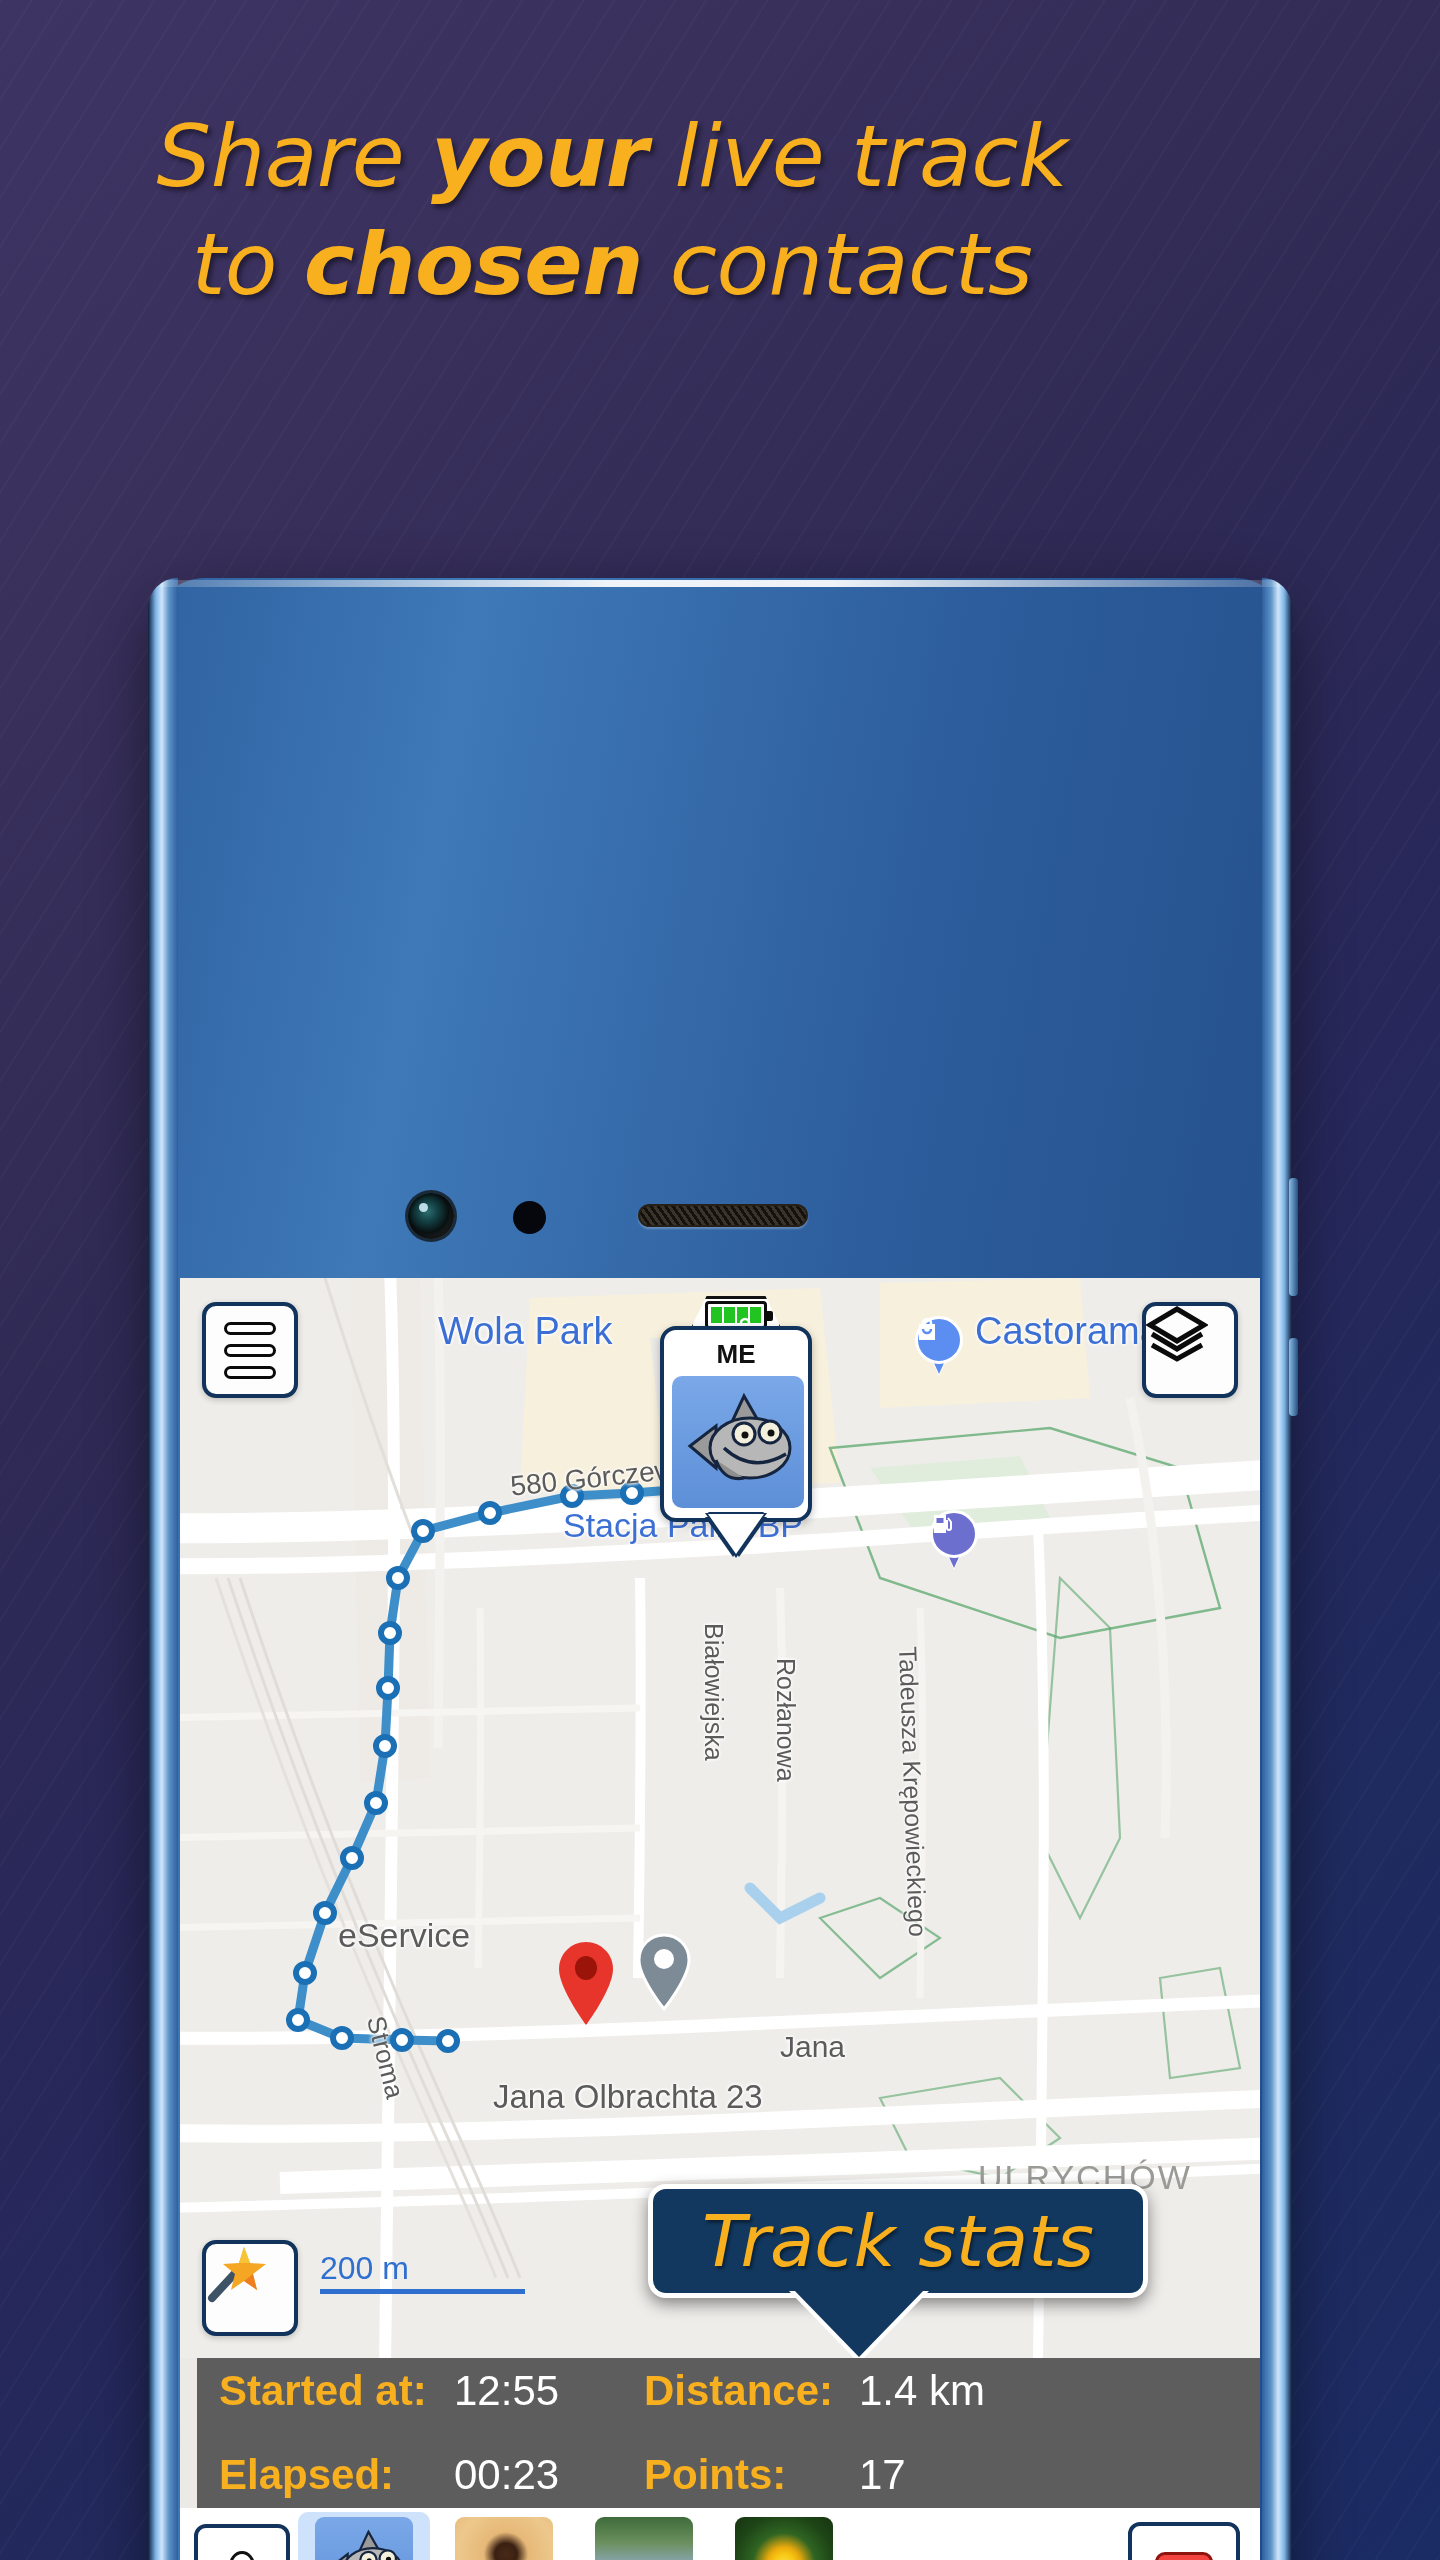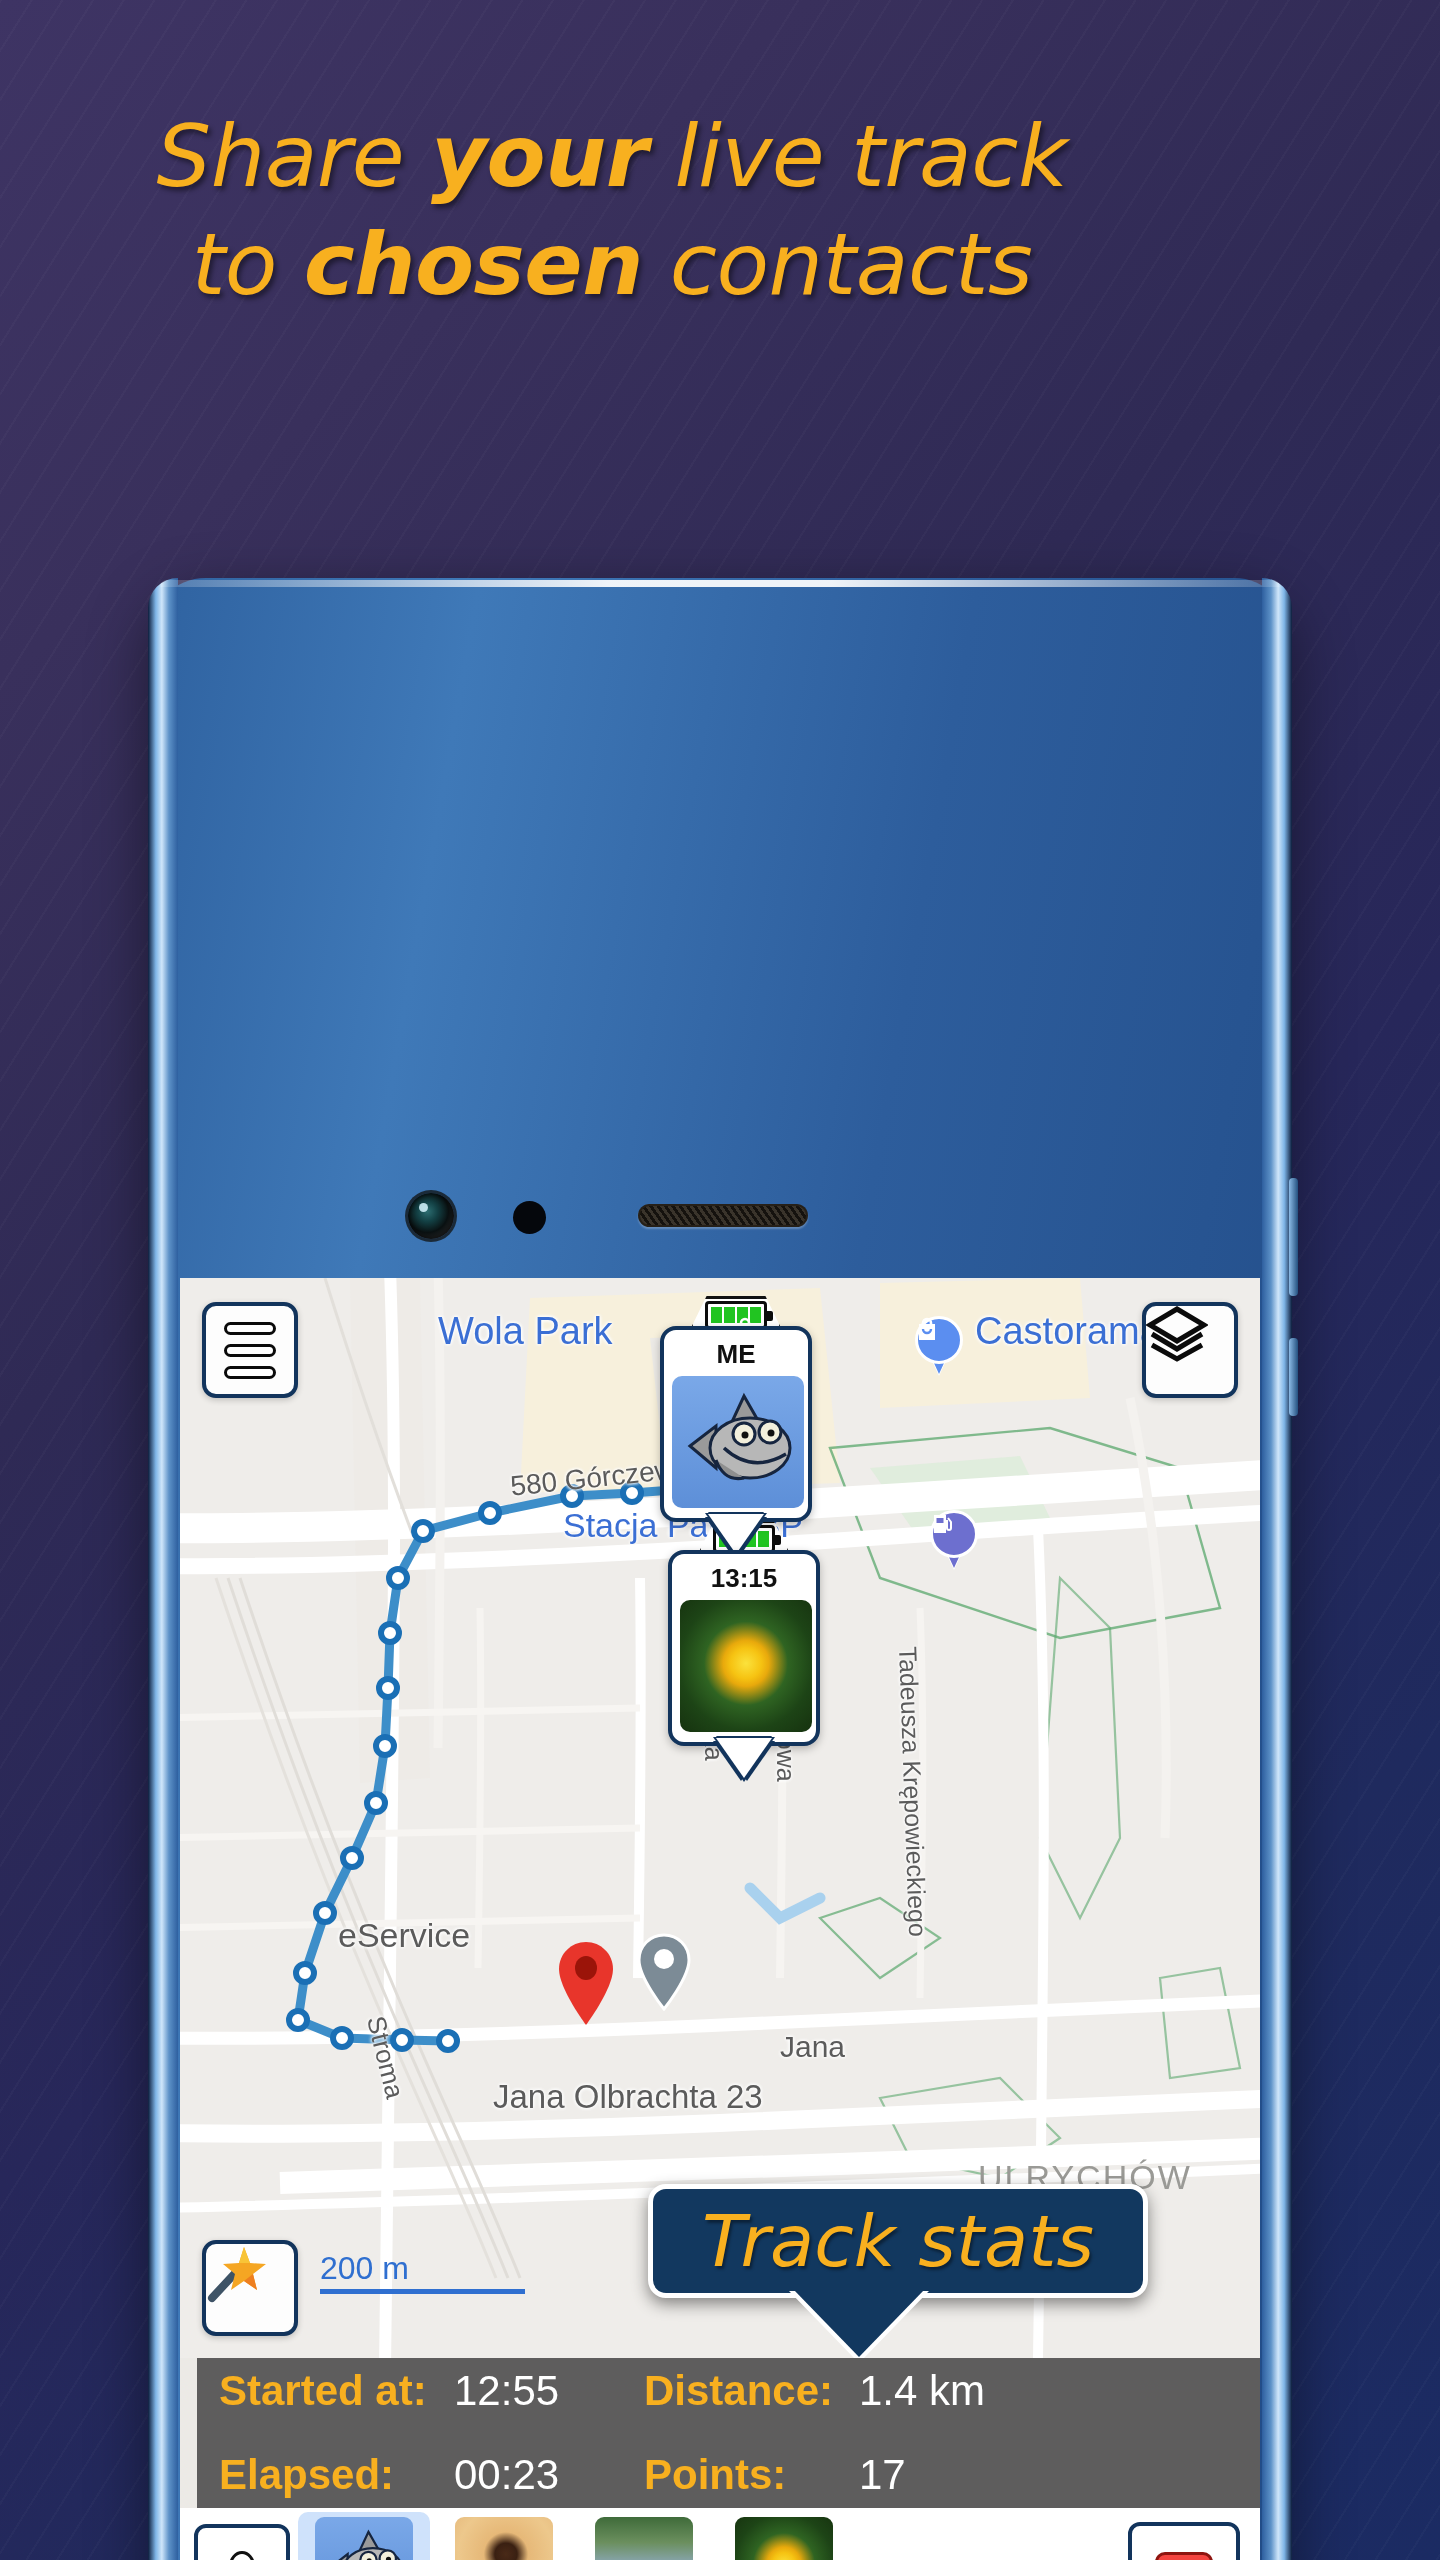--- a/index.html
+++ b/index.html
@@ -519,37 +519,20 @@
                 <circle cx="98" cy="56" r="11" fill="#f2efdc" stroke="#16253f" stroke-width="3"></circle>
                 <circle cx="73" cy="59" r="3.5" fill="#101010"></circle>
                 <circle cx="99" cy="57" r="3.5" fill="#101010"></circle>
               </svg>
             </div>
           </div>
           <div class="tail"></div>
         </div>
       </div>
 
-      <div class="callout" style="left:488px; top:272px;">
-        <div class="battery">
-          <div class="batt-icon">
-            <i></i>
-              <i></i>
-              <i></i>
-              <i></i>
-          </div>
-        </div>
-        <div class="bubble">
-          <div class="title">13:15</div>
-          <div class="thumb">
-            <div class="art-flower"></div>
-          </div>
-          <div class="tail"></div>
-        </div>
-      </div>
 
       <div class="map-btn" style="left:22px; top:24px;">
         <div class="hamb">
             <i></i>
             <i></i>
             <i></i>
           </div>
       </div>
       <div class="map-btn" style="left:962px; top:24px;">
         <svg width="62" height="56" viewBox="0 0 62 56">

